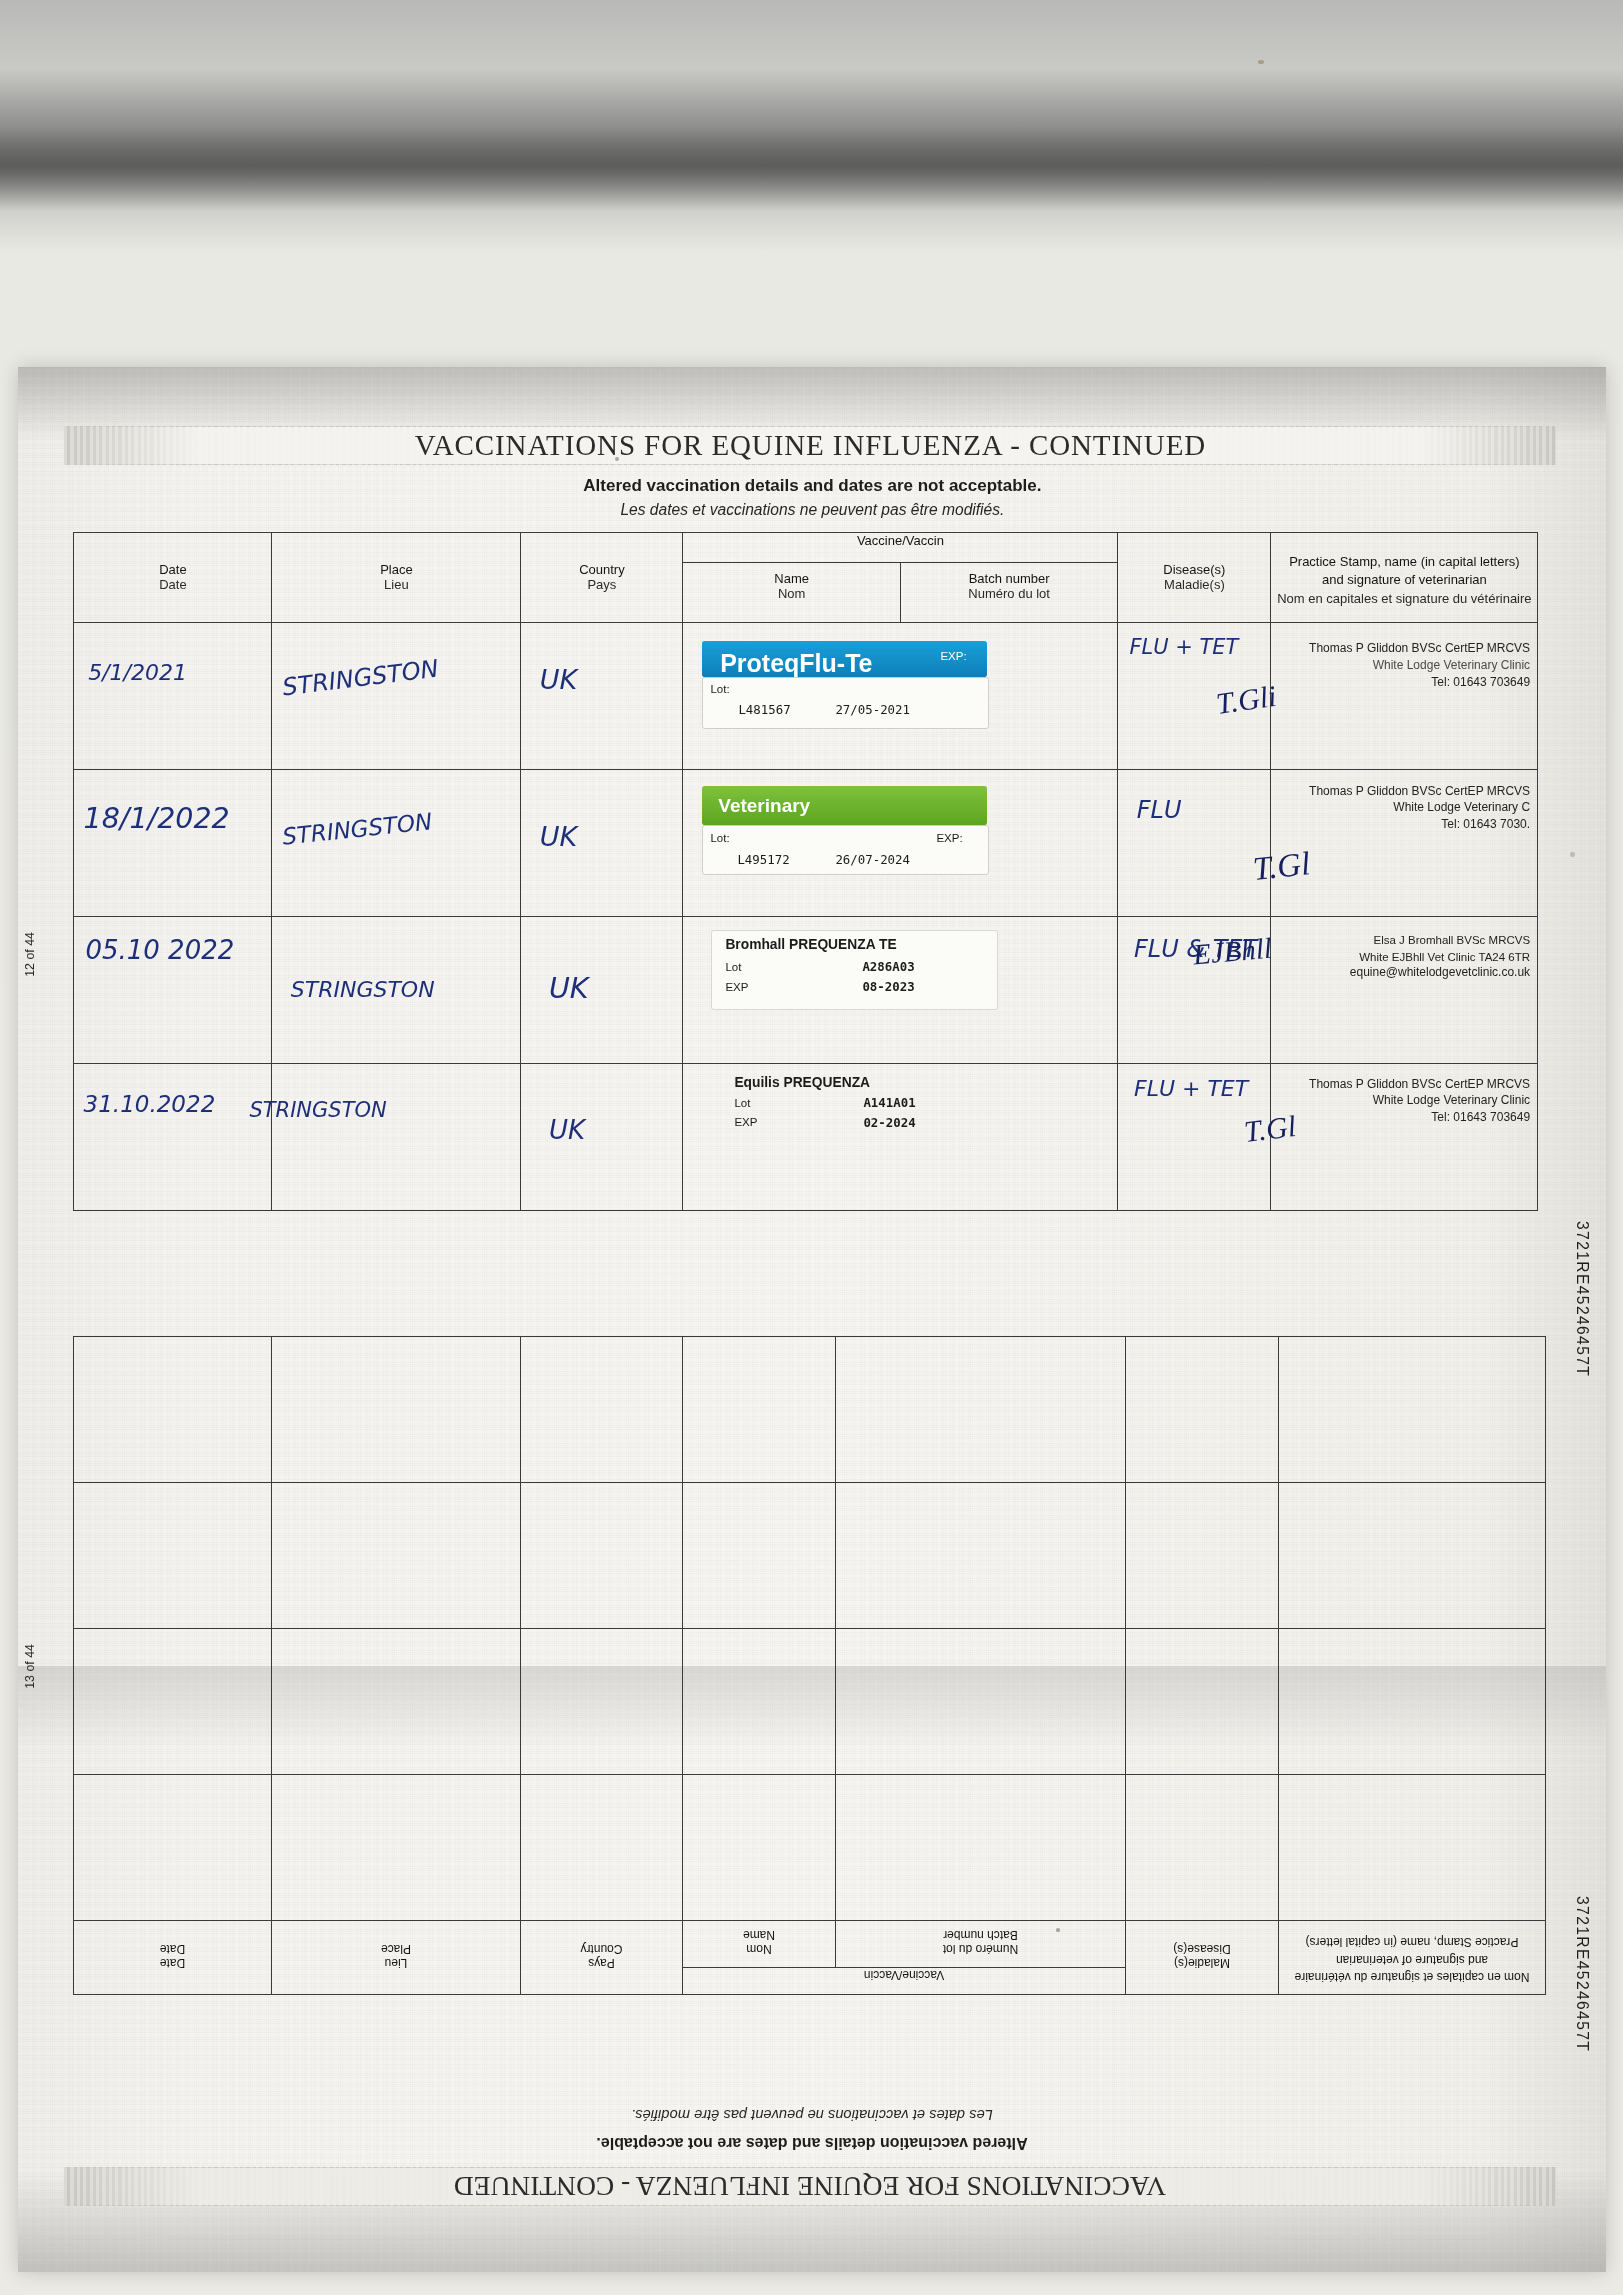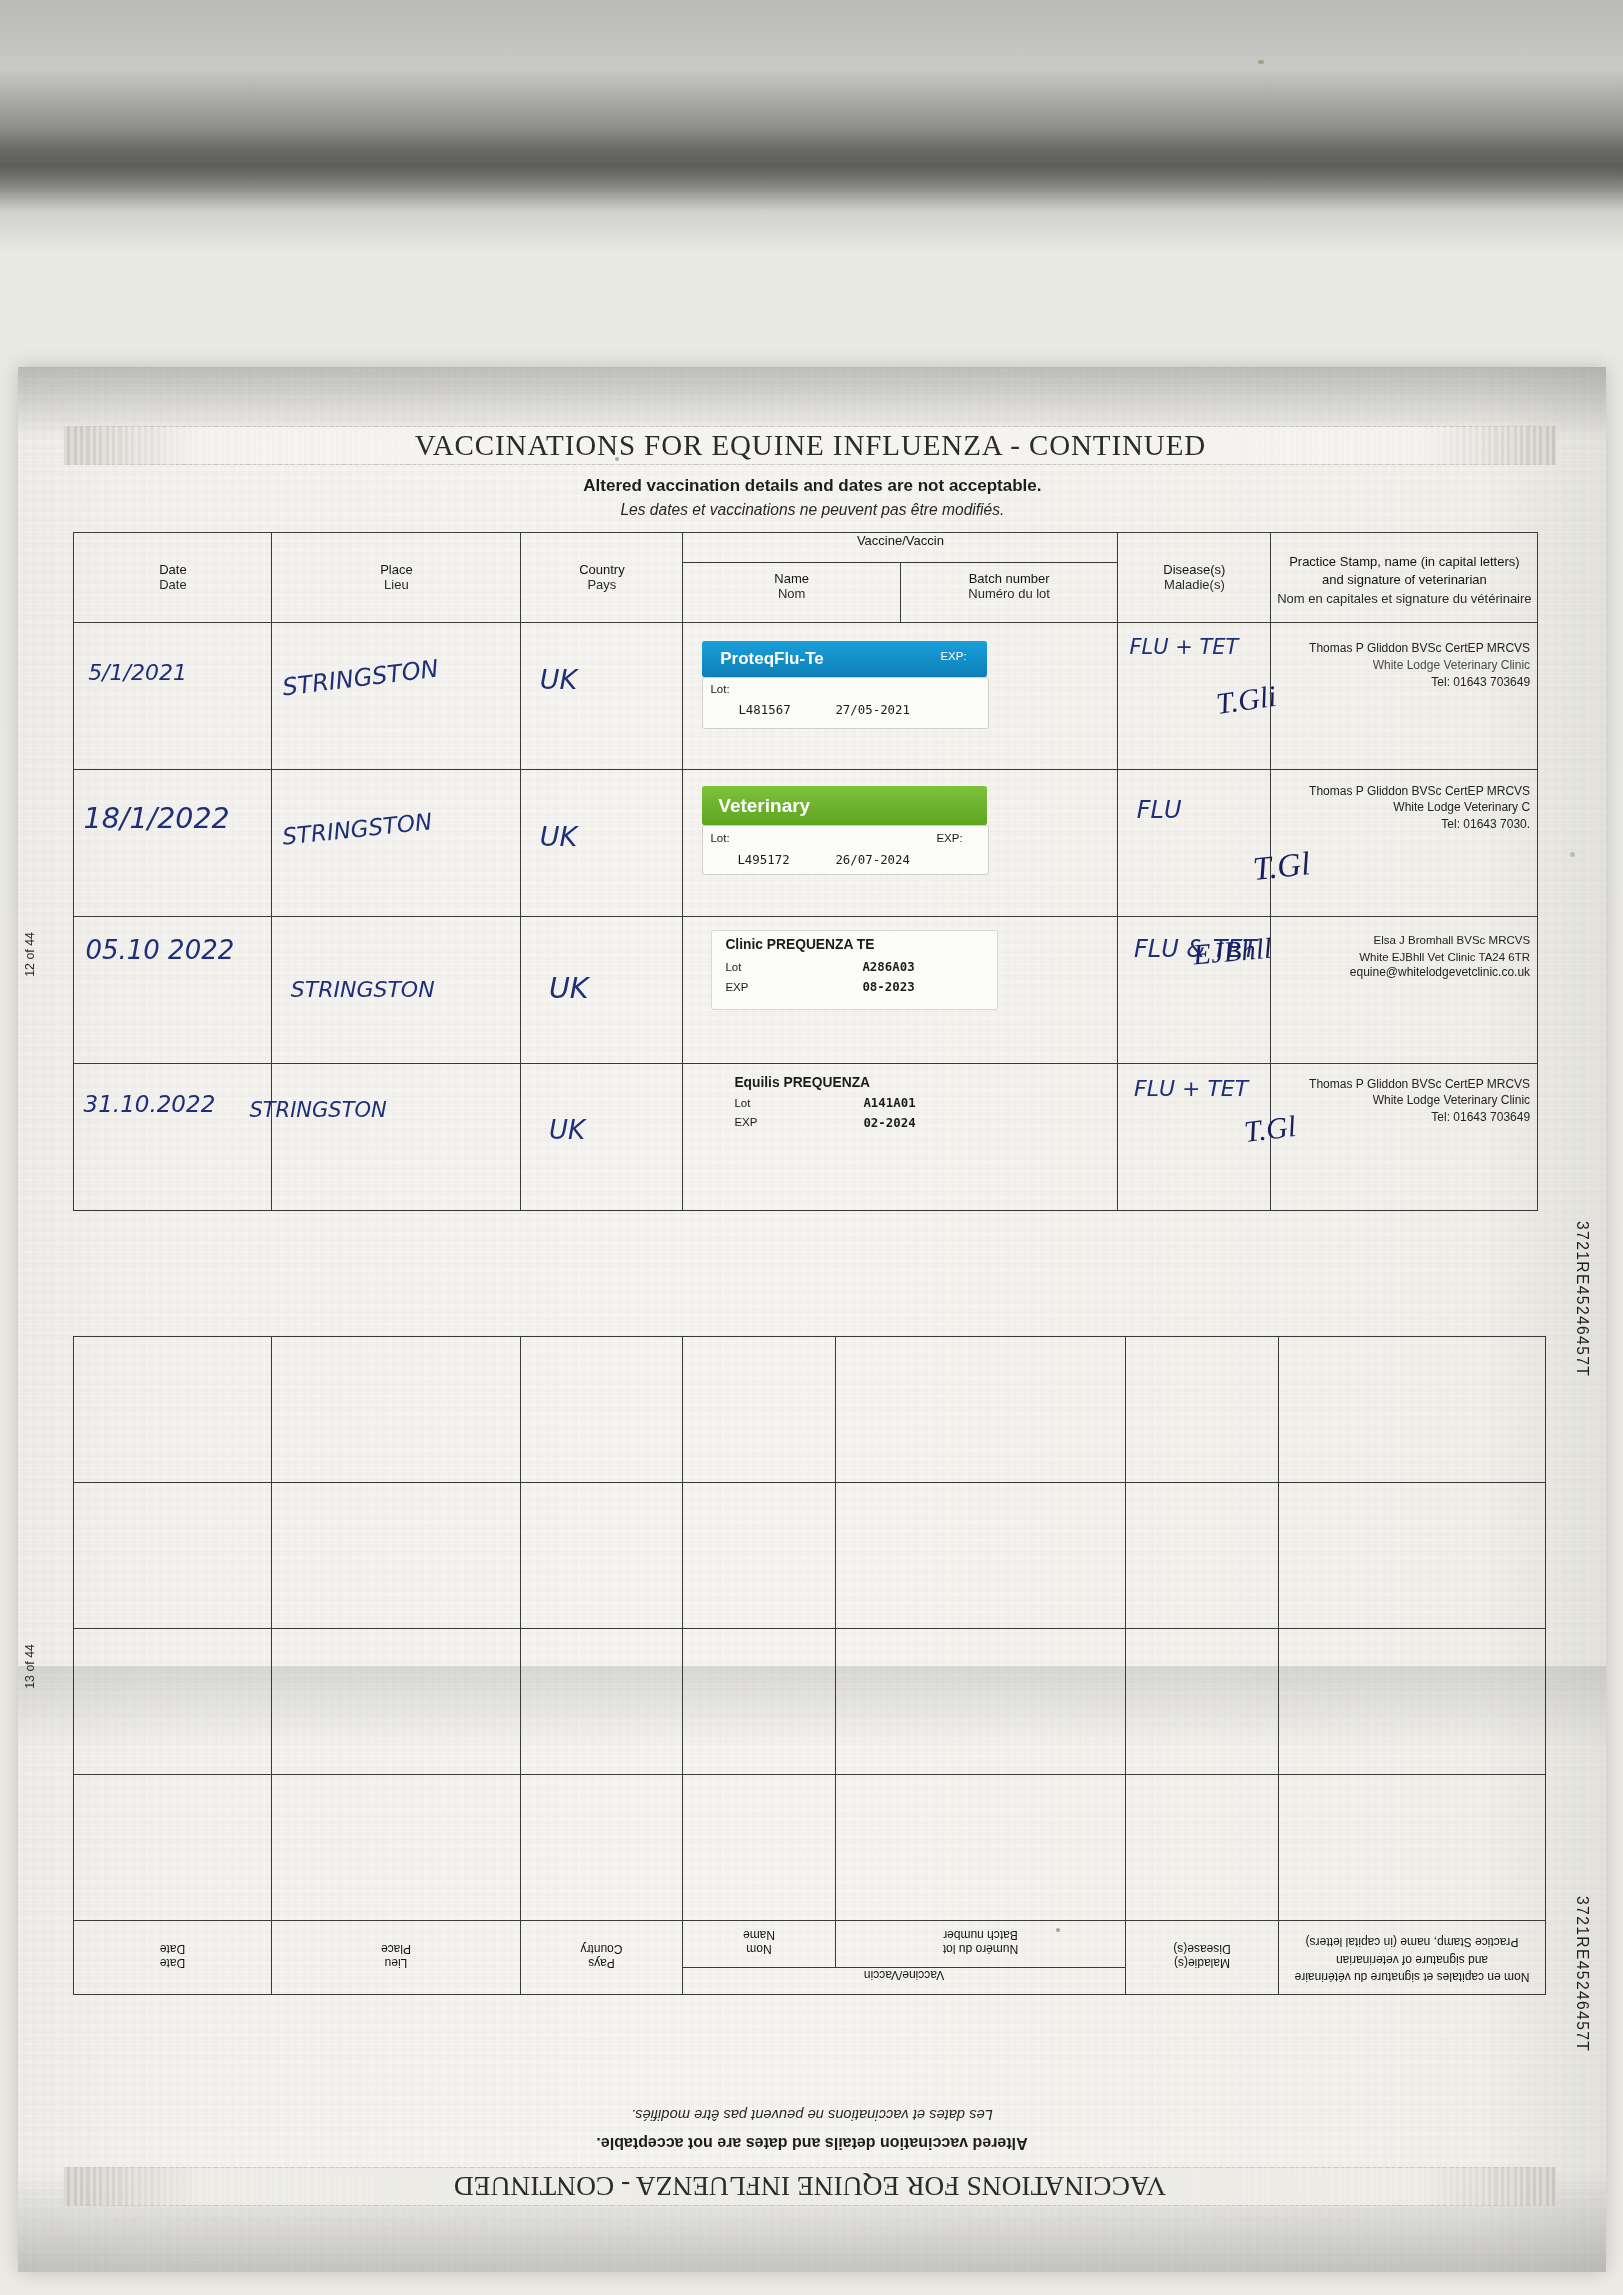--- a/index.html
+++ b/index.html
@@ -199,21 +199,21 @@
           </div>
         </td>
         <td>
           <div class="cellpad">
             <div class="hw" style="left:18.4px;top:41px;font-size:27px;">UK</div>
           </div>
         </td>
         <td colspan="2">
           <div class="cellpad">
             <div class="sticker stick-blue" style="left:18.4px;top:18.4px;width:285px;height:36px;">
-              <div class="brandtxt" style="left:18.4px;top:8.3px;font-size:17px;">ProteqFlu-Te</div>
+              <div class="brandtxt" style="left:18.4px;top:8.3px;font-size:25px;">ProteqFlu-Te</div>
             </div>
             <div class="sticker stick-white" style="left:18.4px;top:54px;width:285px;height:50px;"></div>
             <div class="lotline" style="left:27px;top:60px;">Lot:</div>
             <div class="lotline" style="left:257px;top:27.5px;color:#fff;">EXP:</div>
             <div class="lotval" style="left:55px;top:79px;">L481567</div>
             <div class="lotval" style="left:152px;top:79px;">27/05-2021</div>
           </div>
         </td>
         <td>
           <div class="cellpad">
@@ -285,21 +285,21 @@
           </div>
         </td>
         <td>
           <div class="cellpad">
             <div class="hw" style="left:27.5px;top:55px;font-size:28.5px;">UK</div>
           </div>
         </td>
         <td colspan="2">
           <div class="cellpad">
             <div class="sticker stick-white" style="left:27.5px;top:13.8px;width:285px;height:78px;border-color:#d8d7d1;"></div>
-            <div class="lotline" style="left:42px;top:20px;font-size:13.8px;font-weight:bold;">Clinic PREQUENZA TE</div>
+            <div class="lotline" style="left:42px;top:20px;font-size:13.8px;font-weight:bold;">Bromhall PREQUENZA TE</div>
             <div class="lotline" style="left:42px;top:44px;">Lot</div>
             <div class="lotline" style="left:42px;top:64px;">EXP</div>
             <div class="lotval" style="left:179px;top:42px;font-weight:bold;">A286A03</div>
             <div class="lotval" style="left:179px;top:62px;font-weight:bold;">08-2023</div>
           </div>
         </td>
         <td>
           <div class="cellpad">
             <div class="hw" style="left:15.6px;top:18.4px;font-size:24px;">FLU &amp; TET</div>
           </div>

